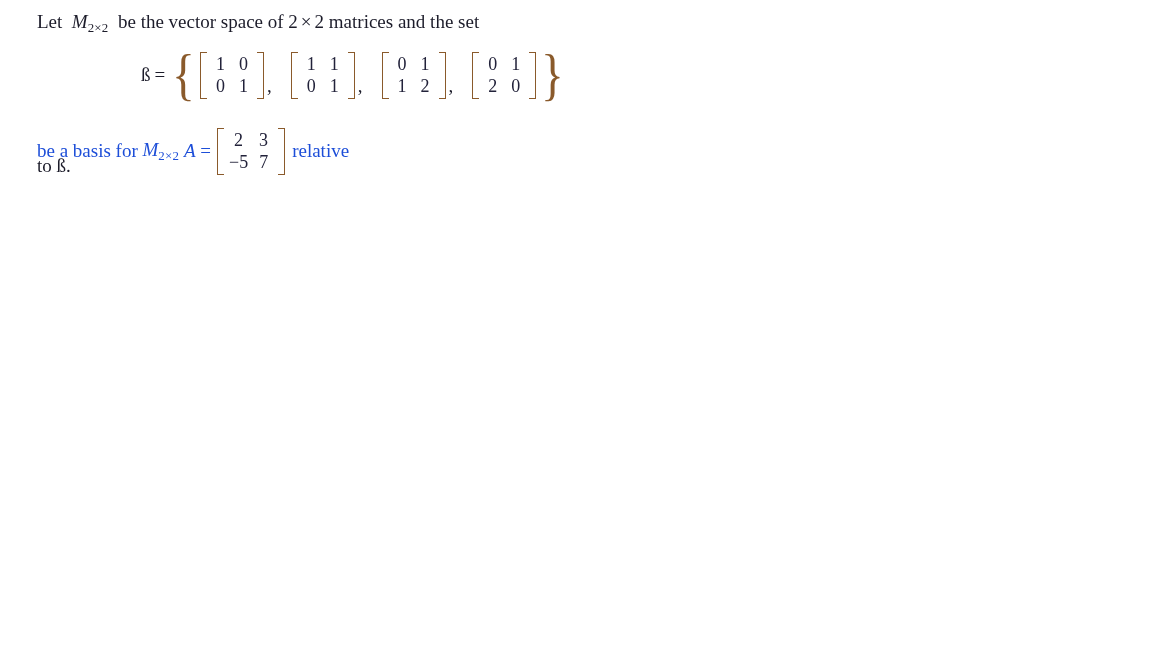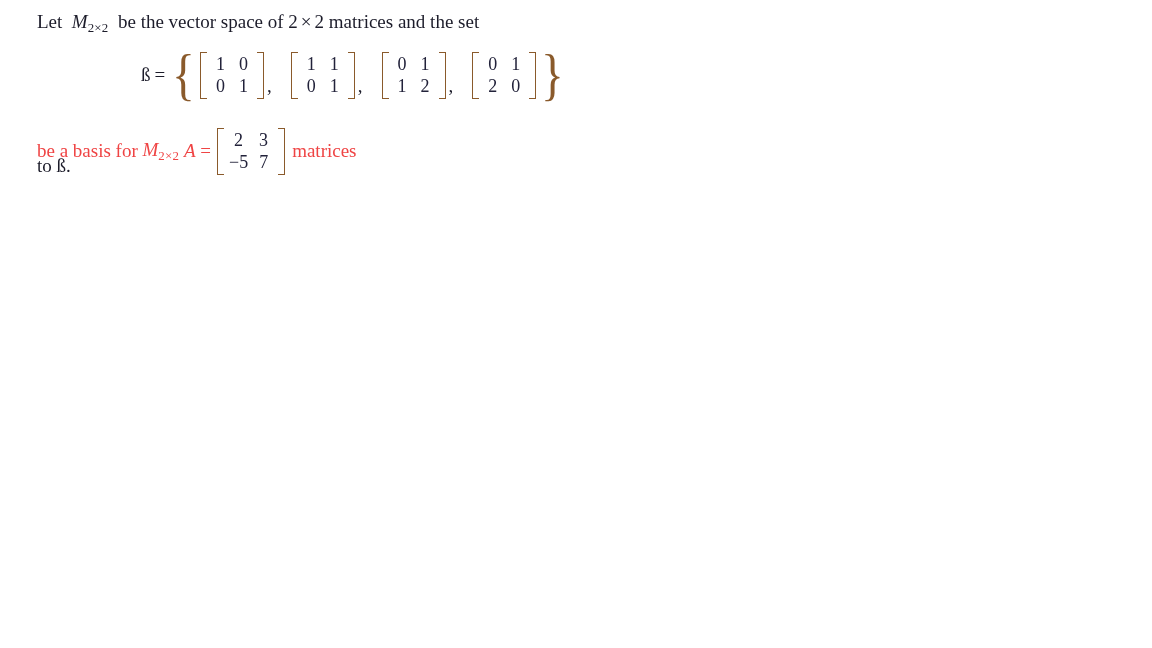--- a/index.html
+++ b/index.html
@@ -137,21 +137,21 @@
 
   
   #line3 {
     position: absolute;
     left: 4px;
     top: 128px;
     display: flex;
     align-items: center;
     font-size: 19px;
   }
-  #line3 .seg { white-space: nowrap; color: #ef4444; }
+  #line3 .seg { white-space: nowrap; color: #1d4ed8; }
   #line3 .matrix { margin: 0 7px 0 6px; }
   #line3 .mcell { font-size: 18px; min-width: 19px; }
 
   
   #line4 {
     position: absolute;
     left: 4px;
     top: 156px;
   }
 </style>
@@ -257,20 +257,20 @@
           <span class="mcell">3</span>
         </span>
         <span class="mrow">
           <span class="mcell">−5</span>
           <span class="mcell">7</span>
         </span>
       </span>
       <span class="bracket right"></span>
     </span>
 
-    <span class="seg">matrices</span>
+    <span class="seg">relative</span>
   </div>
 
   <div id="line4" class="prose">
     <span>to</span><span>&nbsp;</span><span class="script-b">ß</span><span>.</span>
   </div>
 
 </div>
 
 </body></html>

